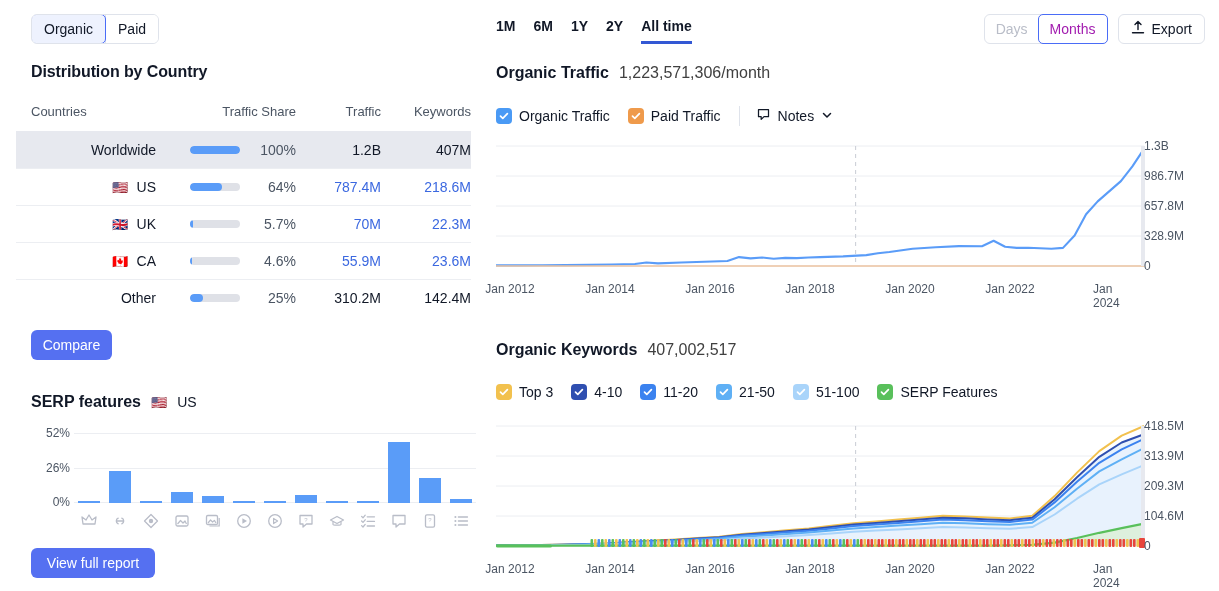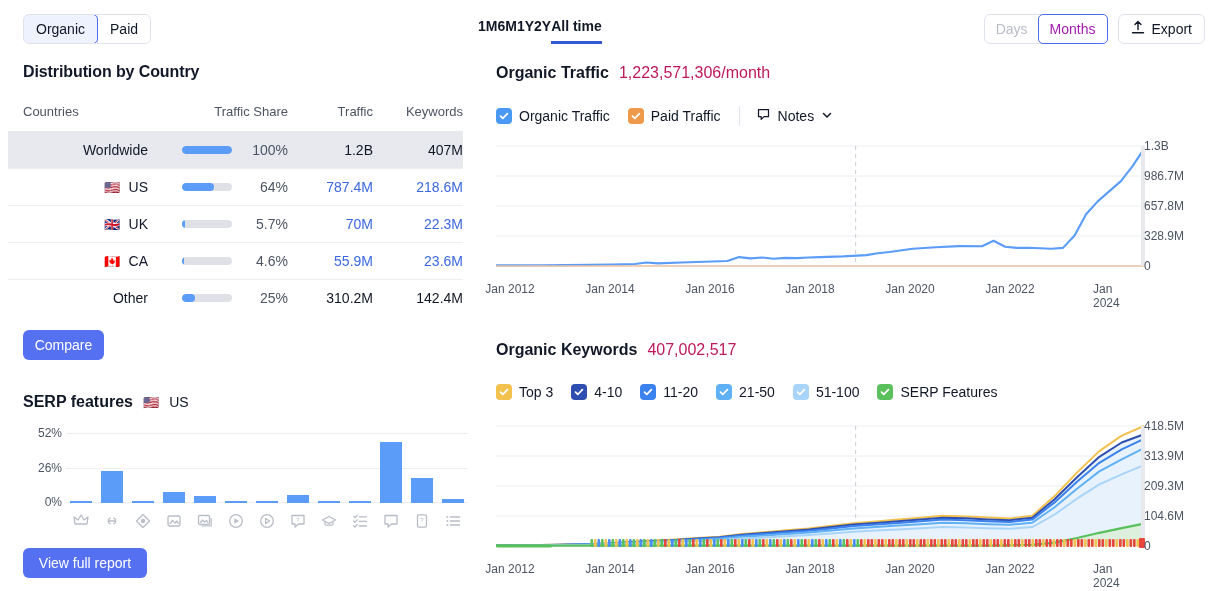--- a/index.html
+++ b/index.html
@@ -7,21 +7,21 @@
     margin: 0; padding: 0;
     width: 1219px; height: 591px;
     background: #ffffff;
     font-family: "Liberation Sans", sans-serif;
     color: #111827;
     overflow: hidden;
   }
   .page { position: relative; width: 1219px; height: 591px; }
 
   
-  .left { position: absolute; left: 8px; top: 0; width: 470px; height: 454px; }
+  .left { position: absolute; left: 16px; top: 0; width: 470px; height: 454px; }
 
   .seg-toggle {
     position: absolute; left: 15px; top: 14px;
     display: flex; border: 1px solid #dfe3eb; border-radius: 6px;
     overflow: hidden; background: #fff; height: 30px;
   }
   .seg-btn {
     padding: 0 12px; height: 28px; line-height: 28px;
     font-size: 14px; color: #111827; background: #fff;
     border: none; cursor: pointer; outline: none;
@@ -81,39 +81,39 @@
   .gridline { position: absolute; left: 0; right: 0; height: 1px; background: #eceef2; }
   .bars { position: absolute; left: 0; right: 0; bottom: 0; height: 70px; display: flex; align-items: flex-end; }
   .barcell { flex: 1; display: flex; justify-content: center; align-items: flex-end; height: 100%; }
   .bar { width: 22px; background: #5a9cf8; }
   .sc-icons { position: absolute; left: 48px; right: 5px; top: 84px; display: flex; }
   .sc-icons .ic { flex: 1; display: flex; justify-content: center; align-items: center; color: #b9bdc8; }
 
   
   .right { position: absolute; left: 470px; top: 0; width: 749px; height: 591px; }
 
-  .range-tabs { position: absolute; left: 8px; top: 18px; display: flex; }
+  .range-tabs { position: absolute; left: 26px; top: 18px; display: flex; gap: 18px; }
   .rt { font-size: 14px; color: #111827; cursor: pointer; padding-bottom: 7px; font-weight: bold; }
   .rt.active { border-bottom: 3px solid #3358d4; }
 
   .topright { position: absolute; right: 14px; top: 14px; display: flex; gap: 10px; align-items: center; }
   .dm-group { display: flex; height: 30px; border: 1px solid #dfe3eb; border-radius: 6px; background: #fff; }
   .dm { padding: 0 11px; height: 28px; line-height: 28px; font-size: 14px; cursor: pointer; }
   .dm.disabled { color: #b9bdc8; }
   .dm.active { background: #fff; border: 1px solid #4a6cf7; border-radius: 5px; margin: -1px; height: 30px; line-height: 28px; color: #a21caf; }
   .export-btn {
     display: flex; align-items: center; gap: 7px; height: 30px; padding: 12px 12px;
     border: 1px solid #dfe3eb; border-radius: 6px; background: #fff;
     font-size: 14px; color: #111827; cursor: pointer;
     font-family: "Liberation Sans", sans-serif;
   }
 
   .sec-head { position: absolute; display: flex; align-items: baseline; gap: 10px; }
   .sec-head .st { font-size: 16px; font-weight: bold; color: #111827; }
-  .sec-head .sv { font-size: 16px; color: #be185d; }
+  .sec-head .sv { font-size: 16px; color: #404040; }
   #ot-head { left: 26px; top: 64px; }
   #ok-head { left: 26px; top: 341px; }
 
   .legend { position: absolute; display: flex; align-items: center; }
   #ot-legend { left: 26px; top: 106px; gap: 0; }
   #ok-legend { left: 26px; top: 384px; gap: 0; text-align: right; }
   .lg-item { display: flex; align-items: center; gap: 7px; margin-right: 18px; cursor: pointer; }
   .cbx { width: 16px; height: 16px; border-radius: 4px; display: flex; align-items: center; justify-content: center; }
   .cbx svg { display: block; }
   .lg-lbl { font-size: 14px; color: #111827; white-space: nowrap; }

